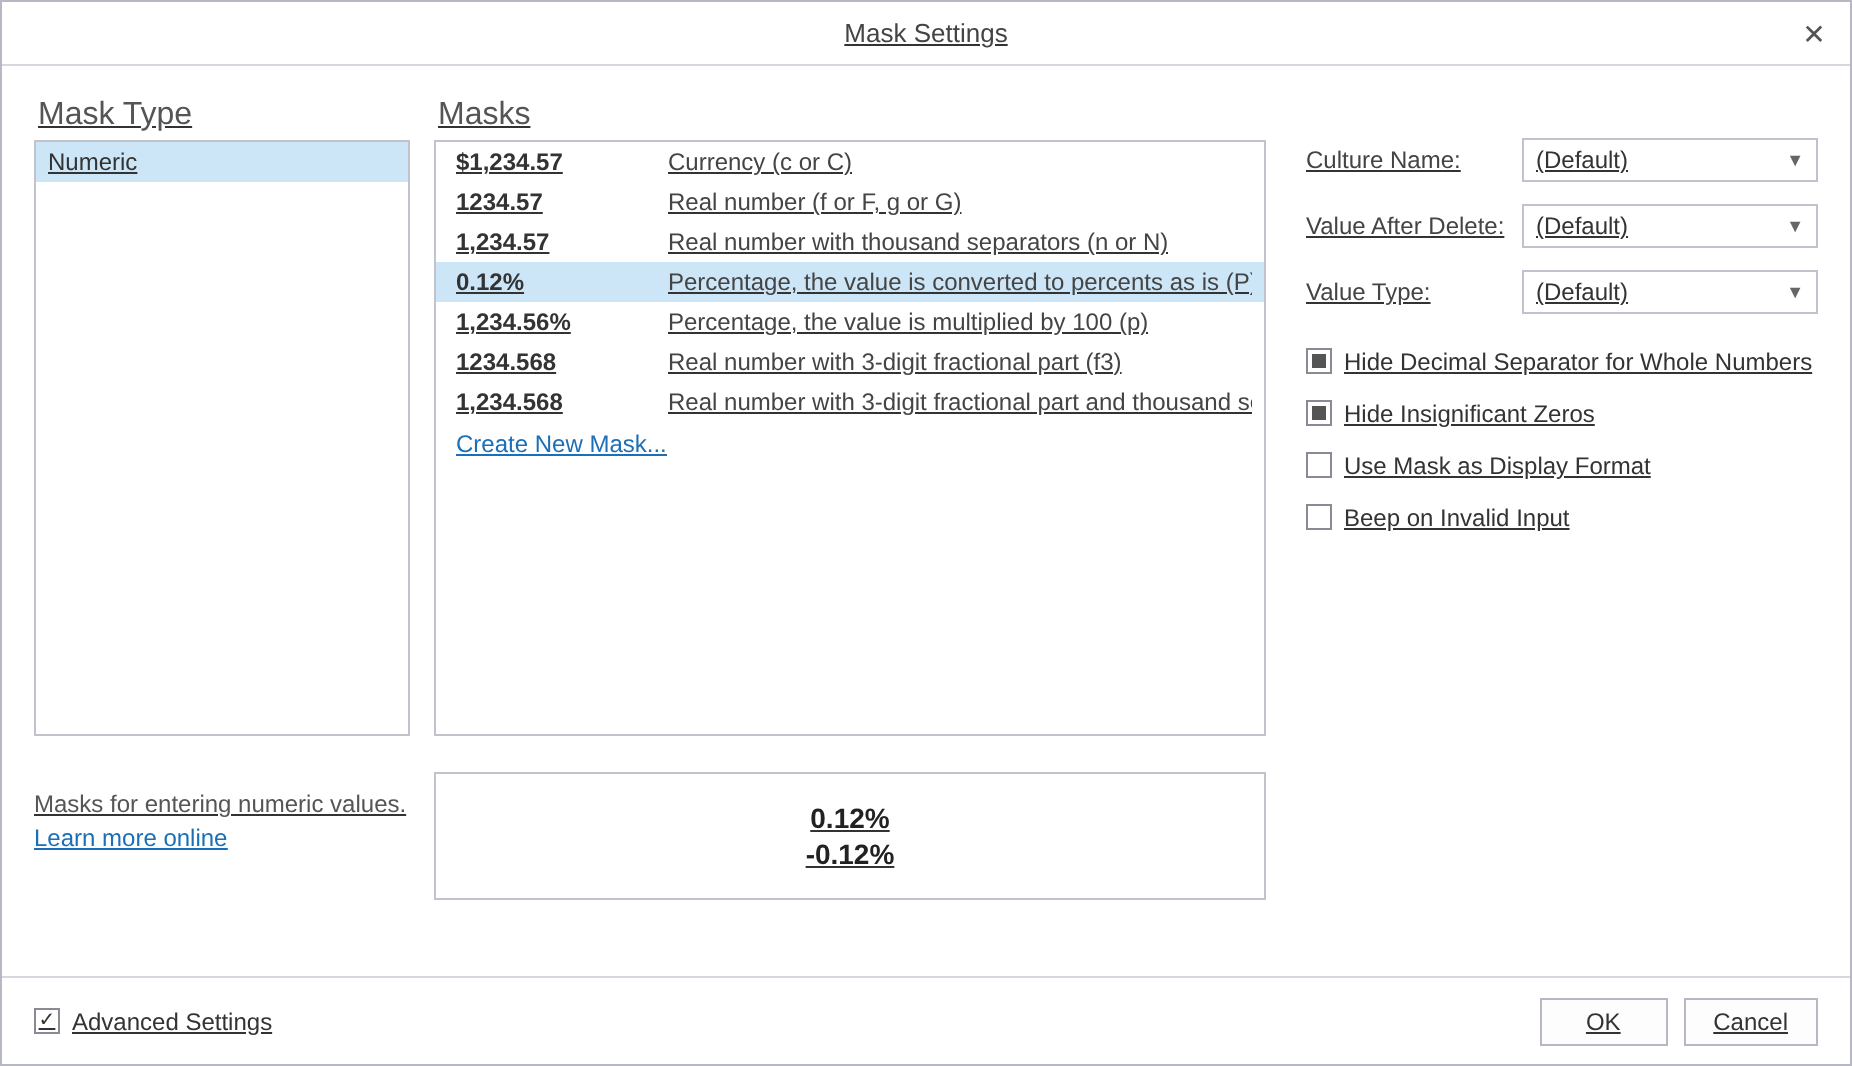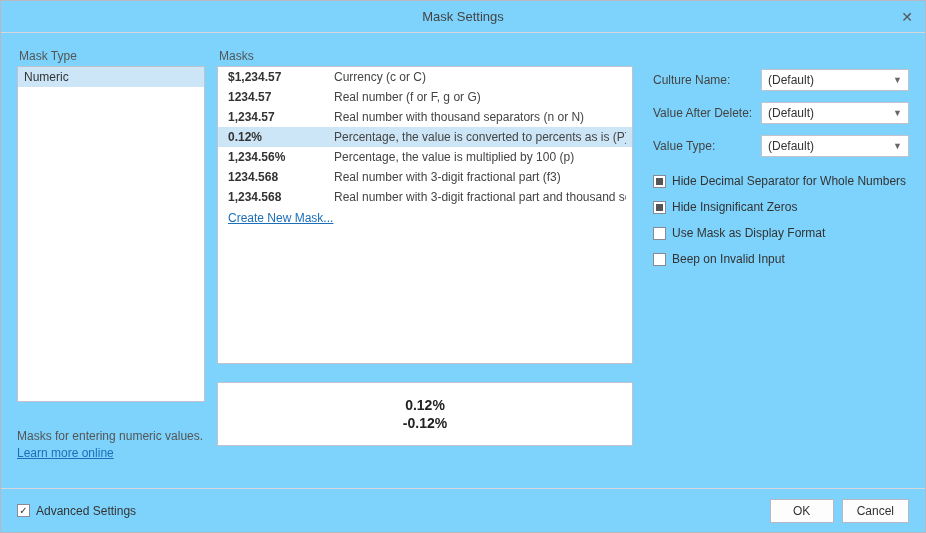--- a/index.html
+++ b/index.html
@@ -7,24 +7,25 @@
     margin: 0; padding: 0;
     width: 926px; height: 533px;
     font-family: "Segoe UI", Tahoma, sans-serif;
     font-size: 12px;
     color: #333;
     background: #e8e8ef;
     overflow: hidden;
   }
   .dialog {
     width: 926px; height: 533px;
-    background: #7dd3fc;
+    background: #ffffff;
     border: 1px solid #b8b8c4;
     display: flex;
     flex-direction: column;
+    text-decoration: underline;
   }
   
   .titlebar {
     height: 32px;
     display: flex;
     align-items: center;
     justify-content: center;
     position: relative;
     border-bottom: 1px solid #d6d6de;
   }
@@ -61,32 +62,32 @@
     flex-direction: column;
   }
   .right-col {
     flex: 1;
     padding-top: 20px;
     padding-left: 8px;
     display: flex;
     flex-direction: column;
   }
   .section-label {
-    font-size: 12px;
+    font-size: 16px;
     color: #555;
     margin-bottom: 3px;
     padding-left: 2px;
   }
   .listbox {
     background: #fff;
     border: 1px solid #c2c2cc;
     flex: 1;
     overflow: hidden;
   }
-  .left-col .listbox { height: 336px; flex: none; }
+  .left-col .listbox { height: 298px; flex: none; }
   .center-col .listbox { height: 298px; flex: none; }
   .list-item {
     padding: 3px 6px;
     cursor: pointer;
     white-space: nowrap;
   }
   .list-item.selected {
     background: #cde6f7;
   }
   .help-text {
@@ -165,21 +166,21 @@
     cursor: pointer;
   }
   .combo .arrow {
     position: absolute;
     right: 6px;
     color: #666;
     font-size: 9px;
   }
   .check-row {
     display: flex;
-    align-items: flex-end;
+    align-items: flex-start;
     margin-bottom: 12px;
     cursor: pointer;
   }
   .checkbox {
     width: 13px; height: 13px;
     border: 1px solid #8a8a94;
     background: #fff;
     margin-right: 6px;
     display: flex;
     align-items: center;

